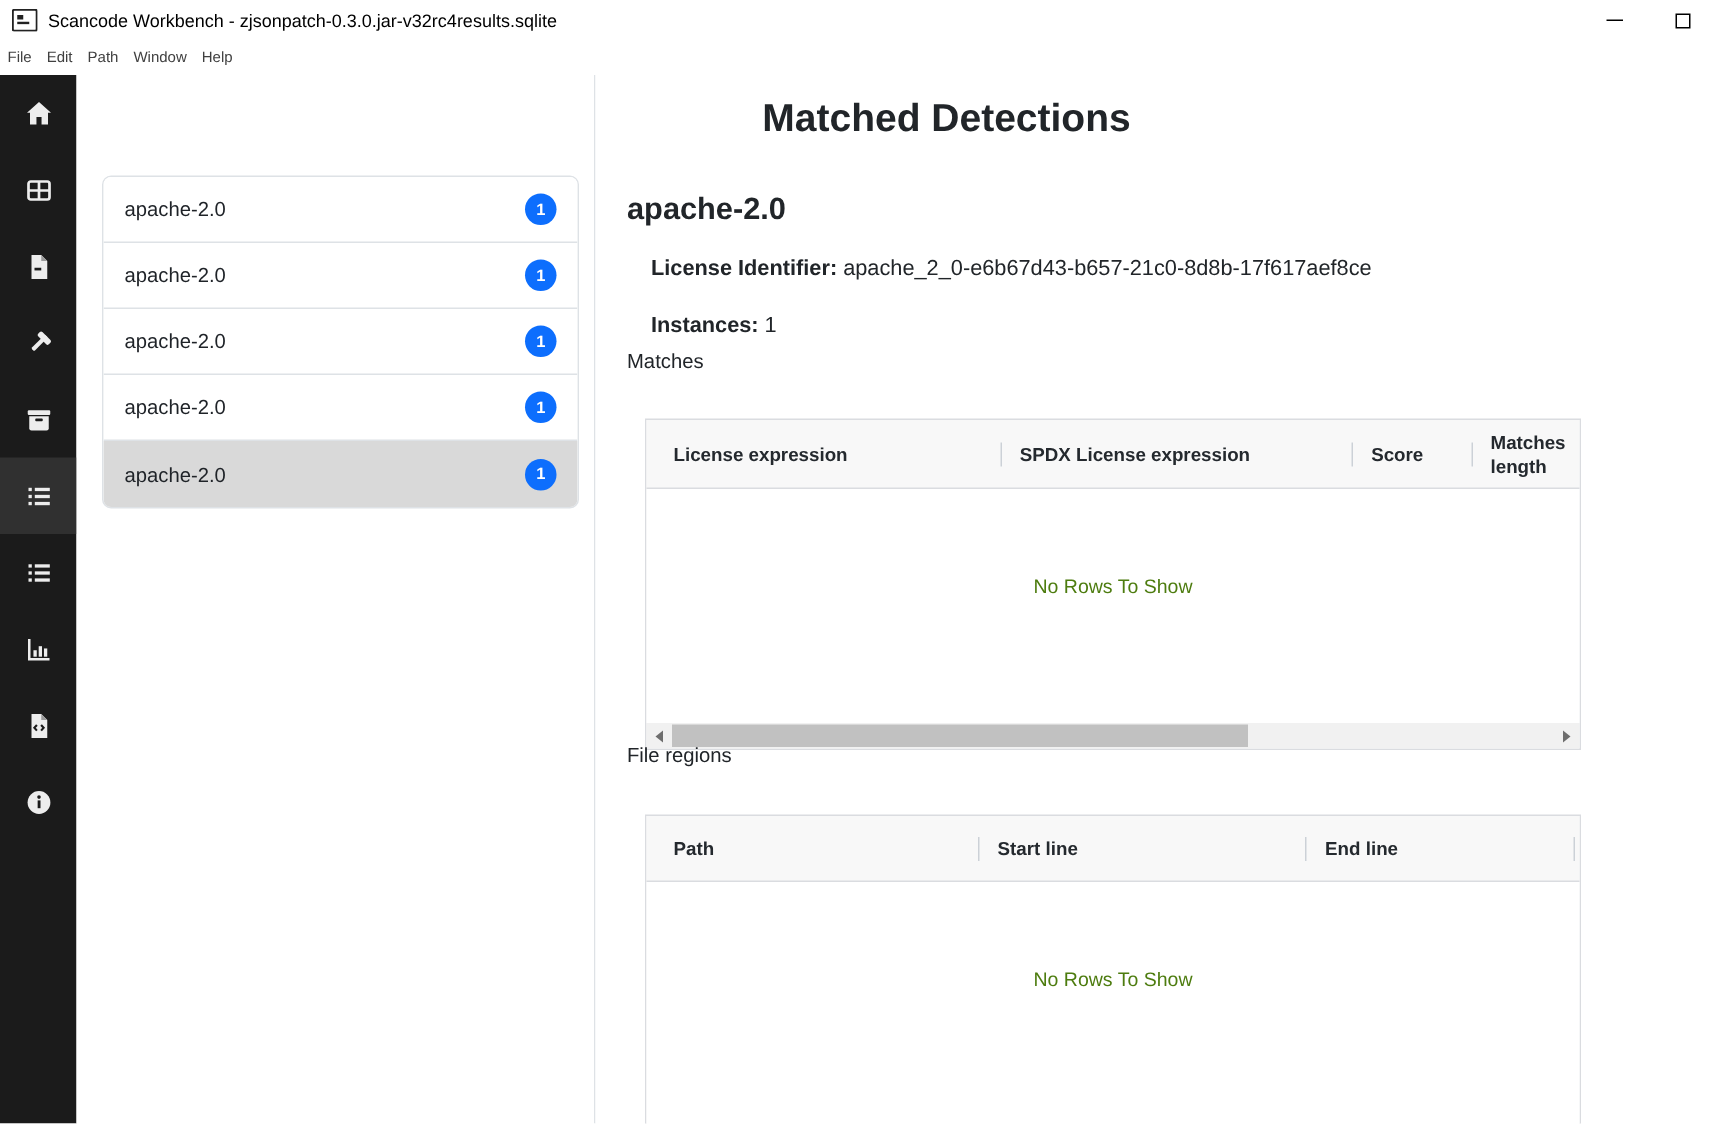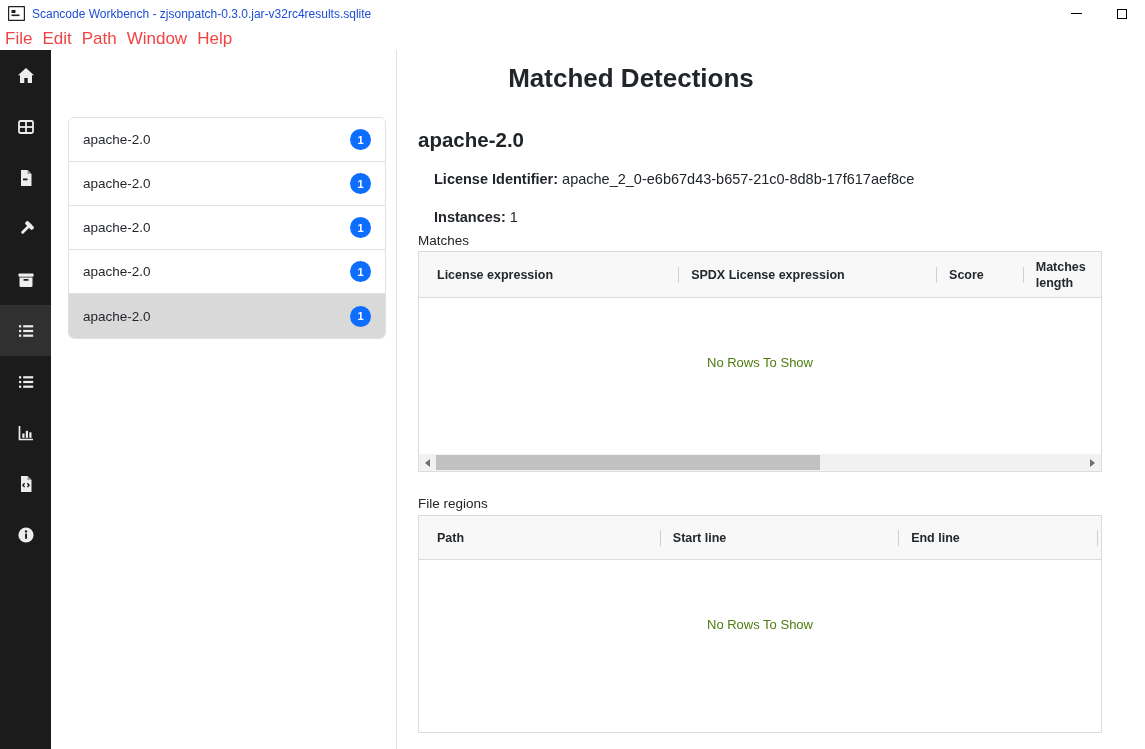--- a/index.html
+++ b/index.html
@@ -7,29 +7,29 @@
   body {
     width:1145px; height:749px; position:relative; overflow:hidden;
     background:#ffffff;
     font-family:"Liberation Sans","DejaVu Sans",sans-serif;
     color:#212529;
   }
 
   
   .titlebar { position:absolute; left:0; top:0; width:1145px; height:27px; background:#fff; display:flex; align-items:center; }
   .app-icon { margin-left:8px; width:17px; height:15px; display:inline-flex; }
-  .title-text { margin-left:7px; font-size:12px; color:#1d4ed8; white-space:nowrap; }
+  .title-text { margin-left:7px; font-size:12px; color:#000000; white-space:nowrap; }
   .win-controls { position:absolute; right:0; top:0; height:27px; display:flex; }
   .win-btn { width:46px; height:27px; display:flex; align-items:center; justify-content:center; }
   .min-glyph { width:11px; height:1px; background:#000; display:block; }
   .max-glyph { width:10px; height:10px; border:1px solid #000; display:block; }
 
   
   .menubar { position:absolute; left:0; top:27px; width:1145px; height:23px; background:#fff; display:flex; align-items:center; }
-  .menu-item { font-size:17px; color:#ef4444; padding:2px 5px; cursor:default; }
+  .menu-item { font-size:10px; color:#404040; padding:2px 5px; cursor:default; }
 
   
   .sidebar { position:absolute; left:0; top:50px; width:51px; height:699px; background:#1b1b1b; }
   .side-item { width:51px; height:51px; display:flex; align-items:center; justify-content:center; }
   .side-item.active { background:#303030; }
   .side-item svg { display:block; }
 
   
   .left-panel { position:absolute; left:51px; top:50px; width:345px; height:699px; background:#fff; }
   .license-list { position:absolute; left:17px; top:67px; width:318px; border:1px solid #dee2e6; border-radius:6px; overflow:hidden; background:#fff; }
@@ -46,21 +46,21 @@
   .detail { position:absolute; left:21px; top:78px; }
   .detail h2 { margin:0 0 9px 0; font-size:20.5px; font-weight:bold; color:#212529; }
   .detail p { margin:16px; font-size:14.5px; line-height:22px; color:#212529; }
   .detail .b { font-weight:bold; }
   .detail .val { margin-left:4px; }
 
   .grid-label { position:absolute; left:21px; font-size:13.5px; color:#212529; }
   .matches-label { top:183px; }
   .regions-label { top:446px; }
 
-  .grid { position:absolute; left:21px; width:684px; border:1px solid #dadce0; background:#fff; display:flex; flex-direction:column; }
+  .grid { position:absolute; left:33px; width:624px; border:1px solid #dadce0; background:#fff; display:flex; flex-direction:column;margin-top:28px; }
   .matches-grid { top:201px; height:221px; }
   .regions-grid { top:465px; height:218px; }
 
   .grid-header { display:flex; background:#f8f8f8; border-bottom:1px solid #dadce0; flex:0 0 auto; }
   .matches-grid .grid-header { height:46px; }
   .regions-grid .grid-header { height:44px;gap:38px; }
   .gh-cell { position:relative; display:flex; align-items:center; font-size:12.5px; font-weight:bold; color:#24292e; padding-left:13px; line-height:16px; cursor:pointer; }
   .gh-cell.first { padding-left:18px; }
   .gh-cell.sep::before { content:""; position:absolute; left:0; top:calc(50% - 8px); width:1px; height:16px; background:#ccd1d7; }
   .gh-cell.sep-after::after { content:""; position:absolute; right:3px; top:calc(50% - 8px); width:1px; height:16px; background:#ccd1d7; }

